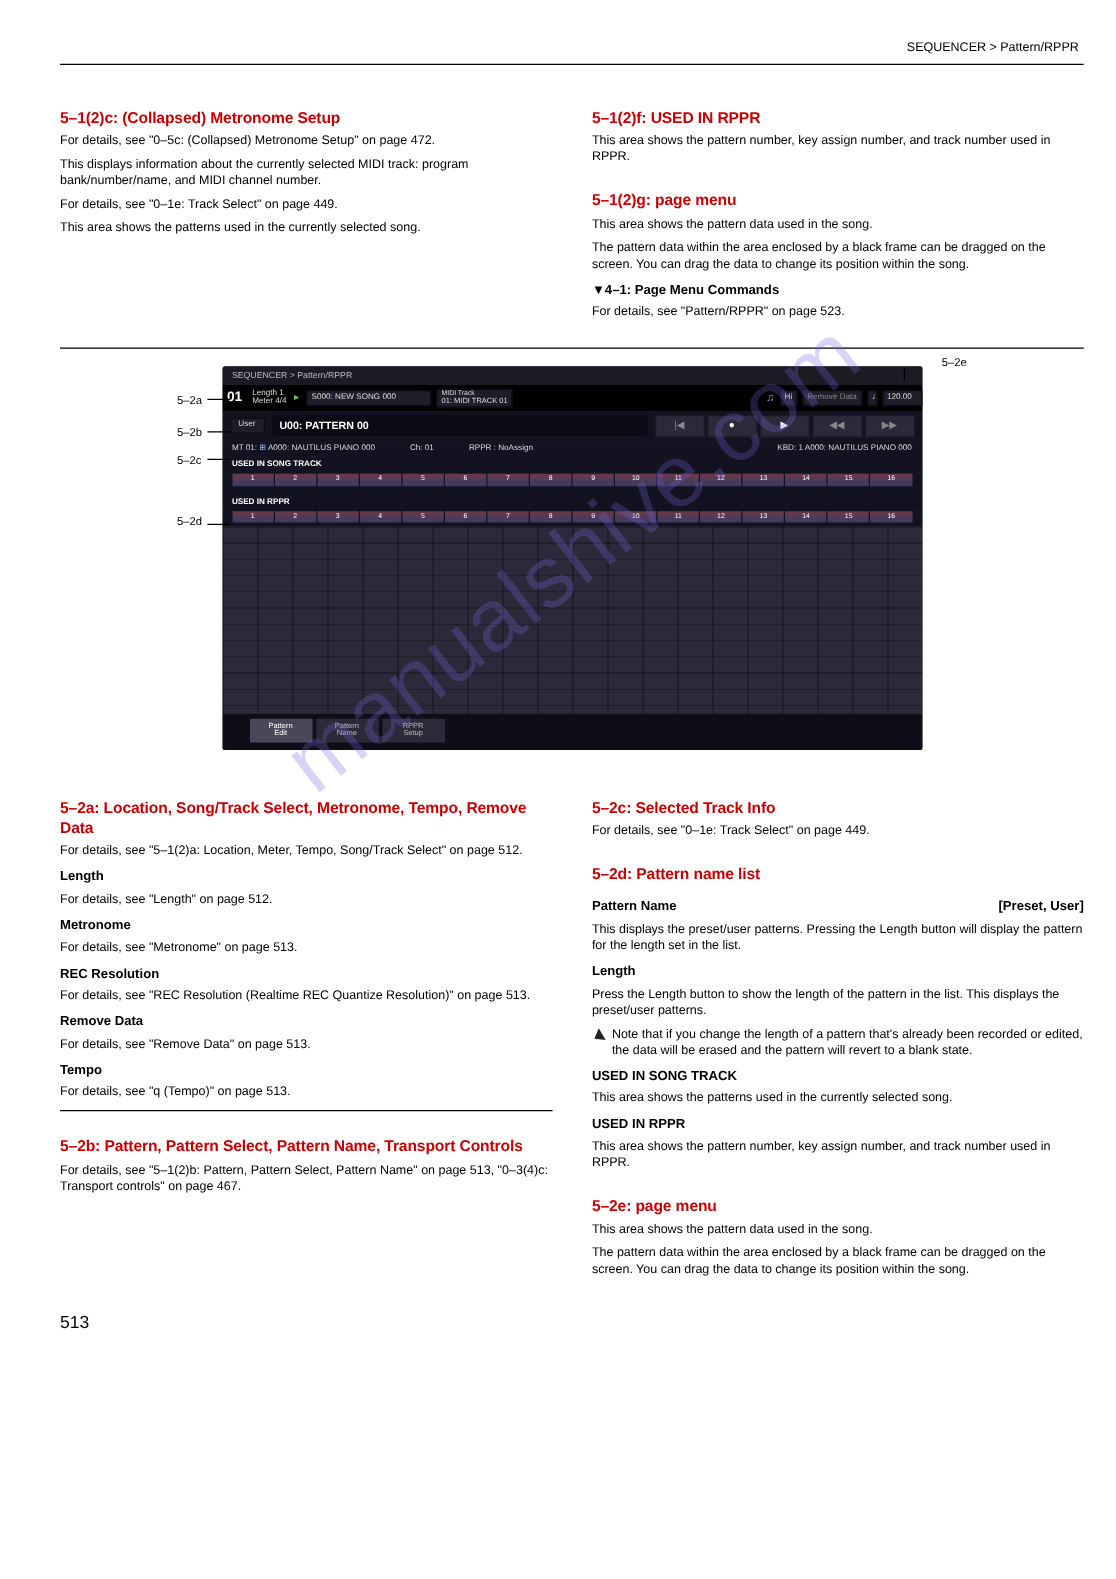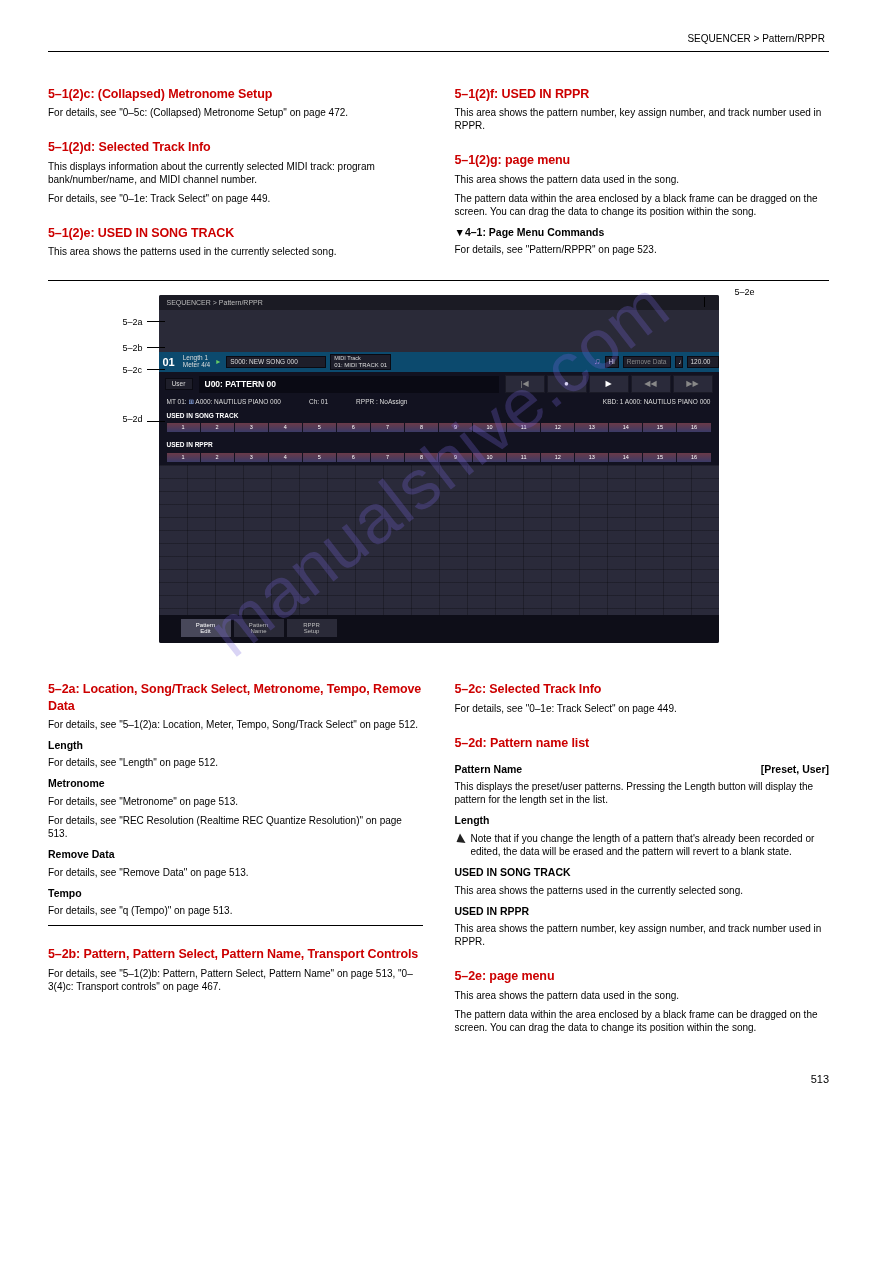--- a/index.html
+++ b/index.html
@@ -1,28 +1,28 @@
 <!DOCTYPE html>
 <html><head>
 <meta charset="utf-8">
 <style>
   * { box-sizing: border-box; margin: 0; padding: 0; }
   body { font-family: Arial, Helvetica, sans-serif; background: #fff; width: 893px; margin: 0 auto; color: #000; font-size: 10px; line-height: 1.3; }
-  .page { padding: 32px 64px 30px 48px; position: relative; }
+  .page { padding: 32px 26px 30px 48px; position: relative; }
   .hr-top { border-top: 1px solid #000; margin: 6px 0 14px 0; }
   .header-right { text-align: right; font-size: 10px; margin-bottom: 4px; padding-right: 4px; }
   .two-col { display: flex; gap: 32px; }
   .col { flex: 1; min-width: 0; }
   .h-red { color: #cc0000; font-size: 12.5px; font-weight: bold; margin: 20px 0 4px 0; letter-spacing: -0.1px; }
   .body-text { font-size: 10px; margin-bottom: 6px; }
   .screenshot-block { margin: 14px auto 10px auto; position: relative; width: 560px; }
   .ui-screenshot { width: 560px; background: #2a2a38; border-radius: 2px; overflow: hidden; color: #ddd; font-size: 6.8px; }
   .ui-titlebar { background: #1b1b24; padding: 3px 8px; font-size: 7px; color: #bbb; }
   .ui-row { display: flex; align-items: center; gap: 4px; padding: 2px 6px; }
-  .ui-hdr { background: #0c4a6e; padding: 2px 0; margin-top: 42px; }
+  .ui-hdr { background: #000000; padding: 2px 0; }
   .ui-cell { background: #1e1e2a; border: 1px solid #0a0a12; padding: 1px 3px; font-size: 6.5px; color:#ddd; }
   .ui-big { font-size: 11px; font-weight:bold; color:#fff; padding:1px 4px; }
   .ui-pattern-row { display:flex; align-items:center; background:#121220; padding:3px 6px; gap:6px; }
   .ui-pattern-name { flex:1; background:#0a0a14; padding:3px 6px; font-size:8.5px; color:#fff; font-weight:bold; }
   .ui-transport { display:flex; gap:2px; }
   .ui-btn { width:40px; height:18px; background:#2a2a3a; display:flex; align-items:center; justify-content:center; border:1px solid #1a1a26; color:#888; font-size:8px; }
   .ui-info { background:#121220; padding:2px 8px; font-size:6.5px; display:flex; gap:28px; color:#ddd; }
   .ui-section-head { background:#121220; padding:3px 8px; font-size:6.5px; font-weight:bold; color:#fff; }
   .ui-trackstrip { display:flex; gap:1px; padding:0 8px 3px 8px; background:#121220; }
   .ui-trackstrip span { flex:1; background:linear-gradient(#6a3a48,#3a3a66); color:#fff; font-size:5.5px; text-align:center; padding:1px 0; }
@@ -35,39 +35,37 @@
   .ui-tab { width:50px; background:#2a2a38; text-align:center; padding:3px 0; font-size:6px; line-height:1.05; color:#bbb; }
   .ui-tab.active { background:#48485a; color:#fff; }
   .annot { position:absolute; font-size:9px; color:#000; white-space:nowrap; }
   .annot-line-h { position:absolute; height:1px; background:#000; }
   .annot-line-v { position:absolute; width:1px; background:#000; }
   .watermark { position:absolute; left:50%; top:50%; transform:translate(-50%,-50%) rotate(-38deg); font-size:70px; color:rgba(120,100,220,0.28); font-weight:500; pointer-events:none; letter-spacing:1px; z-index:5; }
   .sub-h { font-size: 10.5px; font-weight: bold; margin: 8px 0 4px 0; }
   .warn-icon { display:inline-block; width:12px; height:12px; vertical-align:middle; }
   .warn-icon svg { width:12px; height:12px; }
   .hr-mid { border-top: 1px solid #000; margin: 8px 0 6px 0; }
-  .footer { text-align: right; font-size: 11px; margin-top: 32px; }
+  .footer { text-align: left; font-size: 14px; margin-top: 20px; }
 </style>
 </head>
 <body>
 <div class="page">
 
 <div class="header-right">SEQUENCER &gt; Pattern/RPPR</div>
 <div class="hr-top"></div>
 
 <div class="two-col">
   <div class="col">
     <div class="h-red">5–1(2)c: (Collapsed) Metronome Setup</div>
     <p class="body-text">For details, see "0–5c: (Collapsed) Metronome Setup" on page 472.</p>
 
-    <div class="h-red">5–1(2)d: Selected Track Info</div>
     <p class="body-text">This displays information about the currently selected MIDI track: program bank/number/name, and MIDI channel number.</p>
     <p class="body-text">For details, see "0–1e: Track Select" on page 449.</p>
 
-    <div class="h-red">5–1(2)e: USED IN SONG TRACK</div>
     <p class="body-text">This area shows the patterns used in the currently selected song.</p>
   </div>
   <div class="col">
     <div class="h-red">5–1(2)f: USED IN RPPR</div>
     <p class="body-text">This area shows the pattern number, key assign number, and track number used in RPPR.</p>
 
     <div class="h-red">5–1(2)g: page menu</div>
     <p class="body-text">This area shows the pattern data used in the song.</p>
     <p class="body-text">The pattern data within the area enclosed by a black frame can be dragged on the screen. You can drag the data to change its position within the song.</p>
 
@@ -194,20 +192,21 @@
   <div class="col">
     <div class="h-red">5–2a: Location, Song/Track Select, Metronome, Tempo, Remove Data</div>
     <p class="body-text">For details, see "5–1(2)a: Location, Meter, Tempo, Song/Track Select" on page 512.</p>
 
     <div class="sub-h">Length</div>
     <p class="body-text">For details, see "Length" on page 512.</p>
 
     <div class="sub-h">Metronome</div>
     <p class="body-text">For details, see "Metronome" on page 513.</p>
 
+    <div class="sub-h">REC Resolution</div>
     <p class="body-text">For details, see "REC Resolution (Realtime REC Quantize Resolution)" on page 513.</p>
 
     <div class="sub-h">Remove Data</div>
     <p class="body-text">For details, see "Remove Data" on page 513.</p>
 
     <div class="sub-h">Tempo</div>
     <p class="body-text">For details, see "q (Tempo)" on page 513.</p>
 
     <div class="hr-mid"></div>
     <div class="h-red">5–2b: Pattern, Pattern Select, Pattern Name, Transport Controls</div>
@@ -219,20 +218,21 @@
     <p class="body-text">For details, see "0–1e: Track Select" on page 449.</p>
 
     <div class="h-red">5–2d: Pattern name list</div>
     <div style="display:flex; justify-content:space-between;">
       <div class="sub-h">Pattern Name</div>
       <div class="sub-h">[Preset, User]</div>
     </div>
     <p class="body-text">This displays the preset/user patterns. Pressing the Length button will display the pattern for the length set in the list.</p>
 
     <div class="sub-h">Length</div>
+    <p class="body-text">Press the Length button to show the length of the pattern in the list. This displays the preset/user patterns.</p>
 
     <p class="body-text" style="display:flex; gap:4px; align-items:flex-start;">
       <span class="warn-icon"><svg viewBox="0 0 24 24">
               <path d="M3 20 L21 22 L10 3 Z" fill="#222"></path>
               <path d="M10 3 L3 20" stroke="#fff" stroke-width="0"></path>
             </svg></span>
       <span>Note that if you change the length of a pattern that's already been recorded or edited, the data will be erased and the pattern will revert to a blank state.</span>
     </p>
 
     <div class="sub-h">USED IN SONG TRACK</div>

